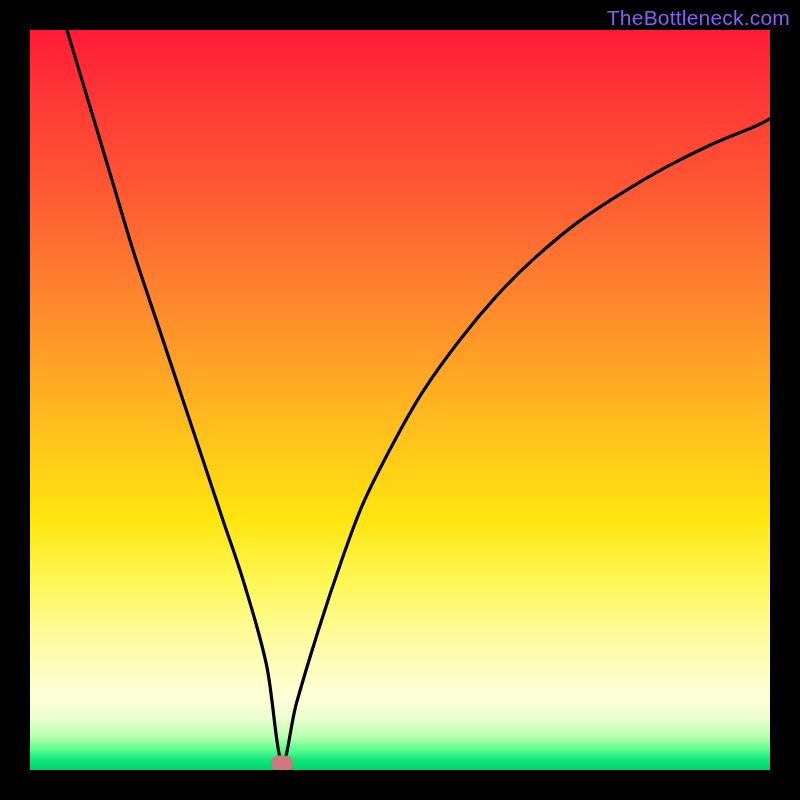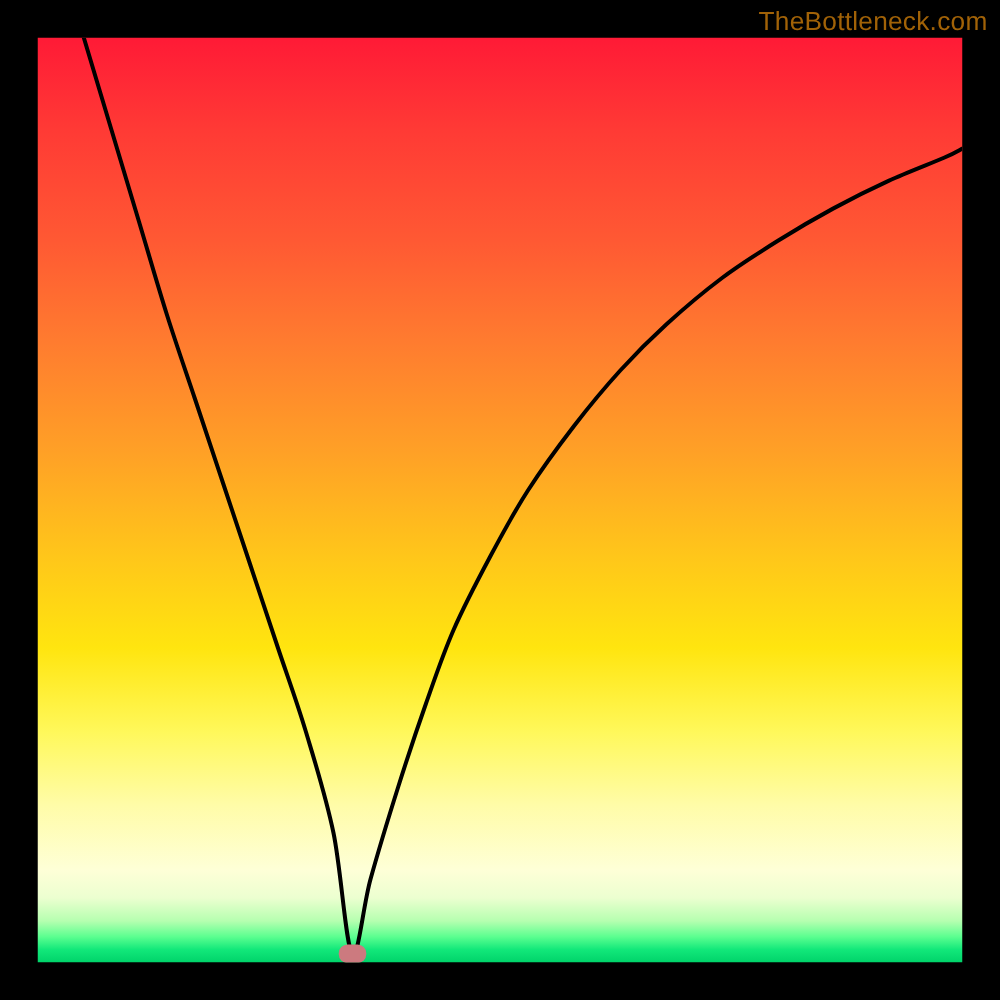--- a/index.html
+++ b/index.html
@@ -60,21 +60,21 @@
     width: 22px;
     height: 15px;
     border-radius: 7px;
     background: #cc7a7f;
     transform: translate(-50%, -50%);
   }
   .watermark {
     position: absolute;
     top: 6px;
     right: 10px;
-    color: #a16207;
+    color: #8b5cf6;
     font-size: 21px;
     letter-spacing: 0.2px;
   }
 </style>
 </head>
 <body>
 
 <div class="frame">
   <div class="plot-area">
     <div class="gradient-bg"></div>

